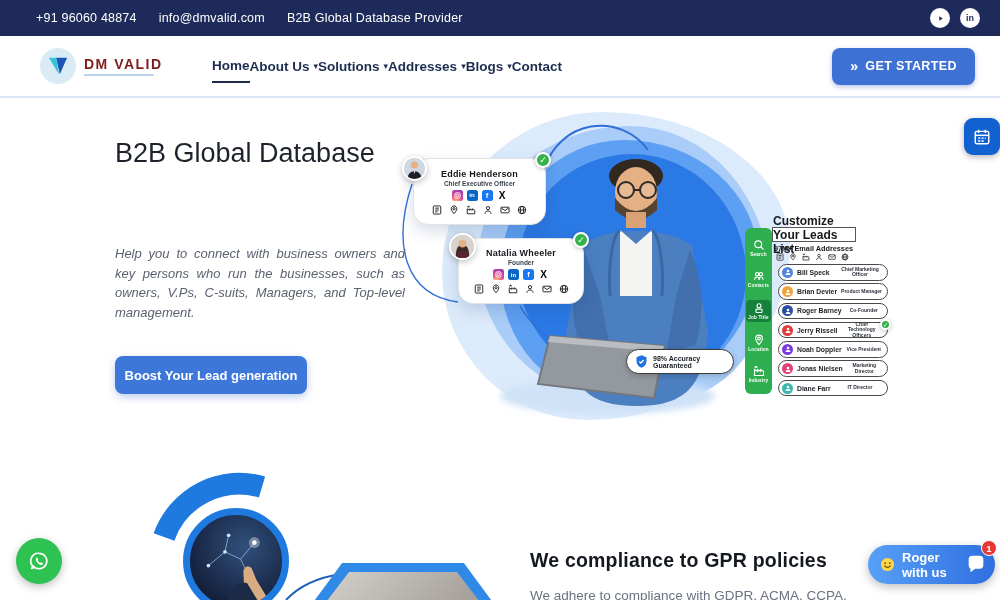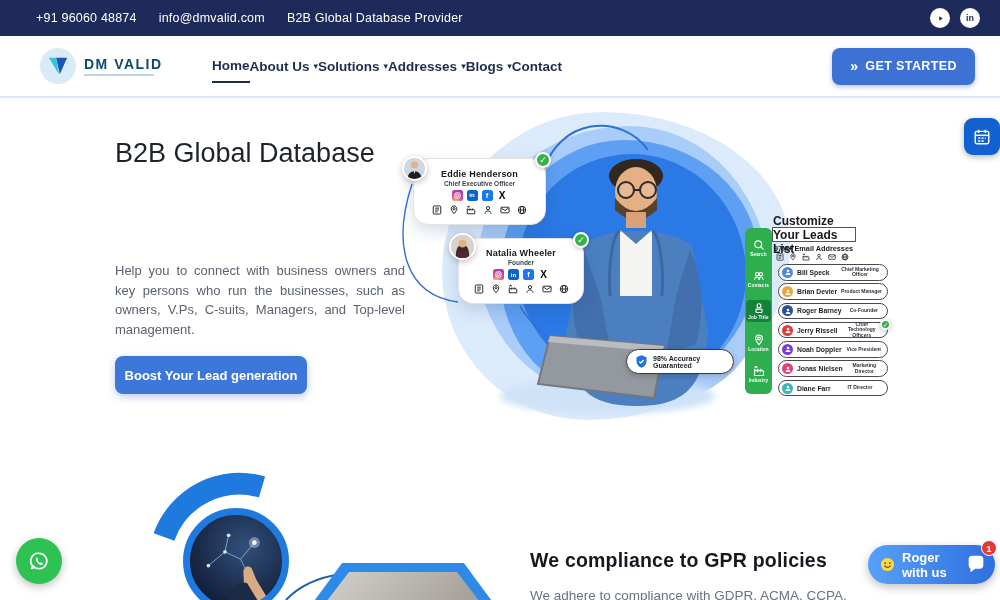--- a/index.html
+++ b/index.html
@@ -18,41 +18,41 @@
   .tb-ic svg { width:11px; height:11px; fill:#1e2b5a; }
 
   
   .nav { position:absolute; left:0; top:36px; width:1000px; height:62px; background:#fff;
          border-bottom:2px solid #dbe7f6; display:flex; align-items:center; padding:0 25px 0 40px; }
   .logo { display:flex; align-items:center; gap:8px; width:140px; }
   .logo-mark { width:36px; height:36px; border-radius:50%; background:#d9ecf5;
                display:flex; align-items:center; justify-content:center; }
   .logo-mark svg { width:22px; height:20px; }
   .logo-txt { display:flex; flex-direction:column; }
-  .logo-name { font-size:14px; font-weight:700; color:#0c4a6e; letter-spacing:1.5px; }
+  .logo-name { font-size:14px; font-weight:700; color:#7f1d1d; letter-spacing:1.5px; }
   .logo-rule { margin-top:2px; height:2px; width:70px; background:#bcd2ea; border-radius:1px; }
   .menu { display:flex; align-items:center; margin-left:32px; }
   .menu-item { font-size:13.5px; font-weight:600; color:#1d2d50; cursor:pointer;
                display:flex; align-items:center; gap:4px; padding:8px 0; }
   .menu-item.active { border-bottom:2px solid #1c2b4a; }
   .caret { font-size:9px; color:#1d2d50; }
   .nav-spacer { flex:1; }
   .cta-btn { background:#3d72d4; color:#fff; border:none; border-radius:8px; height:37px;
              padding:0 18px; font-size:12.5px; font-weight:700; letter-spacing:.4px;
              display:flex; align-items:center; gap:7px; cursor:pointer;
              font-family:"Liberation Sans",sans-serif; box-shadow:0 2px 5px rgba(40,90,200,.35); }
   .cta-arrows { font-size:14px; font-weight:700; }
 
   
   .hero-title { position:absolute; left:115px; top:134px; width:300px; color:#1e232b;
                 font-size:27px; line-height:38px; }
   .ht-light { font-weight:400; }
   .ht-bold  { font-weight:800; }
-  .hero-par { position:absolute; left:115px; top:261px; width:290px; font-size:13px;
-              line-height:19.5px; color:#5a6270; text-align:justify; }
+  .hero-par { position:absolute; left:115px; top:244px; width:290px; font-size:13px;
+              line-height:19.5px; color:#5a6270; text-align:justify;font-style:italic; }
   .boost-btn { position:absolute; left:115px; top:356px; width:192px; height:38px;
                background:#3d77d9; border:none; border-radius:8px; color:#fff;
                font-size:13px; font-weight:700; cursor:pointer;
                font-family:"Liberation Sans",sans-serif; box-shadow:0 3px 8px rgba(40,90,200,.3); }
 
   
   .blob { position:absolute; }
   .blob1 { left:442px; top:112px; width:348px; height:308px; background:#dcebfb;
            border-radius:46% 54% 58% 42% / 52% 44% 56% 48%; }
   .blob2 { left:478px; top:126px; width:292px; height:282px; background:#a9cdf8;

